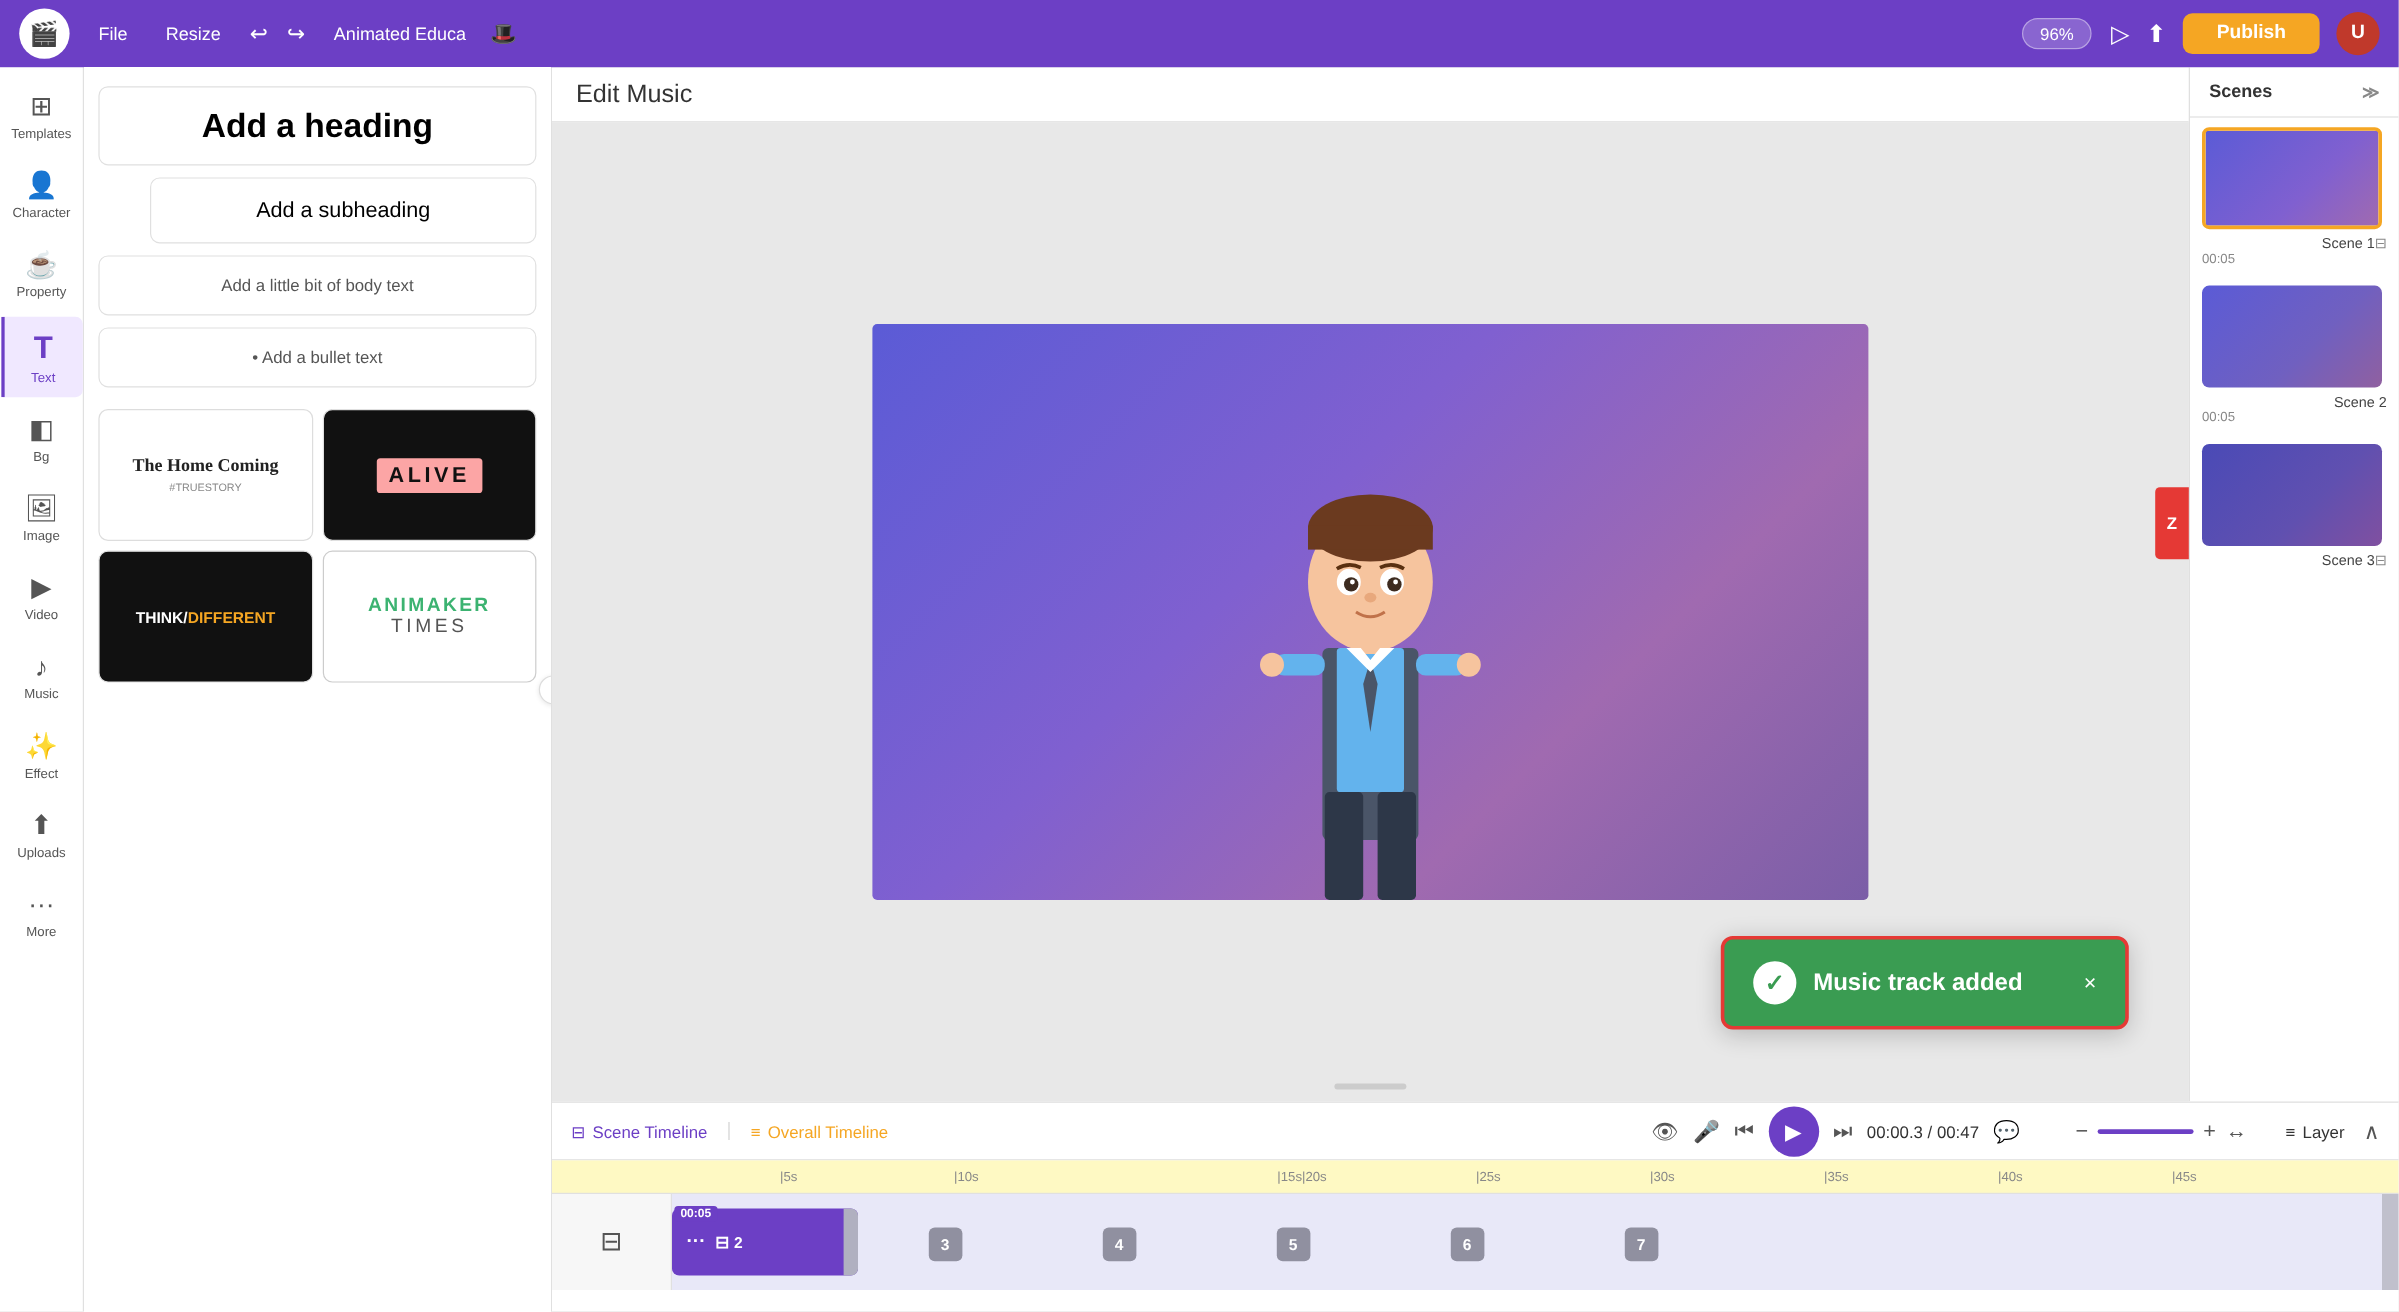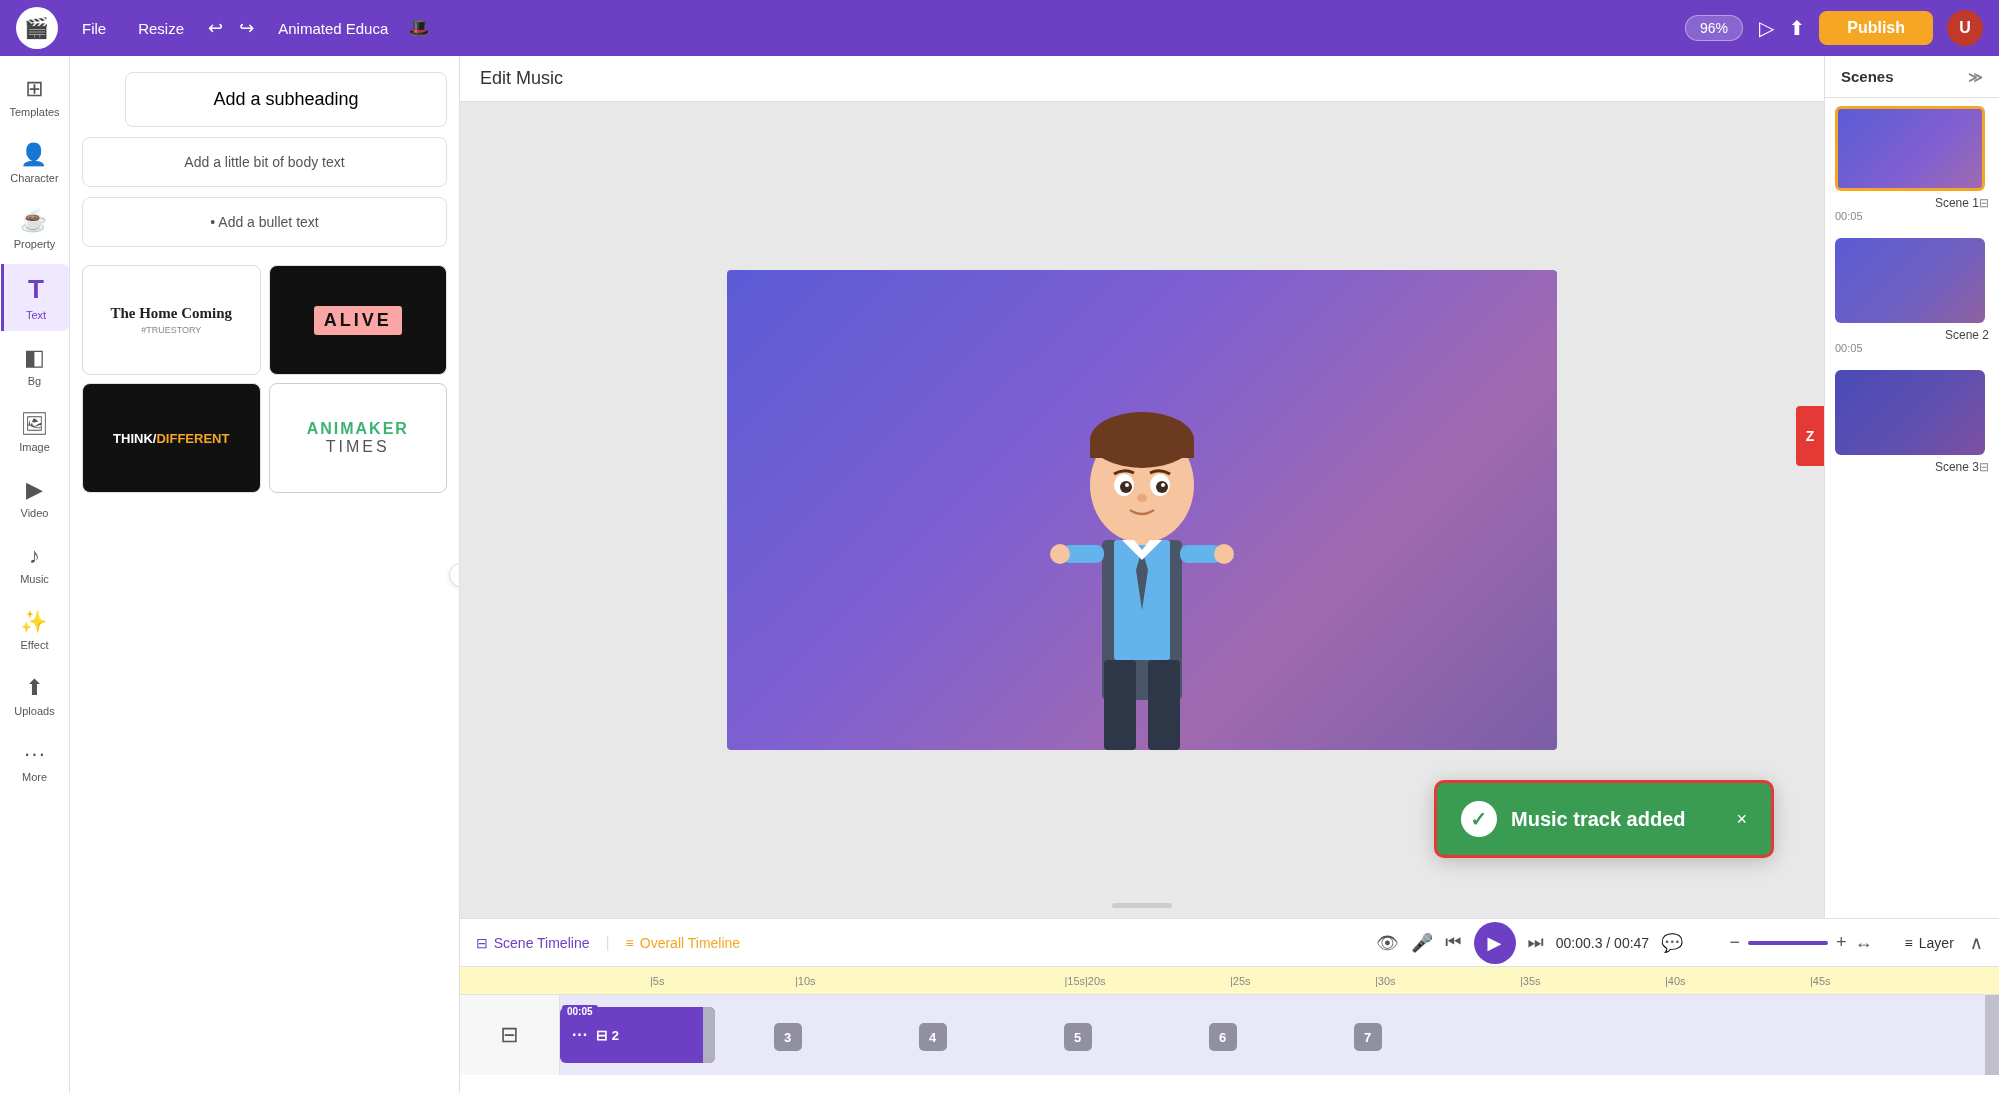--- a/index.html
+++ b/index.html
@@ -60,21 +60,21 @@
       background: #111; cursor: pointer; font-size: 12px; color: #fff; text-align: center; padding: 8px;
     }
     .template-thumb.light { background: #fff; color: #333; border: 1px solid #ddd; }
 
     
     #canvas-area {
       flex: 1; display: flex; flex-direction: column; background: #e8e8e8; position: relative; overflow: hidden;
     }
     #edit-music-bar {
       background: #fff; height: 46px; display: flex; align-items: center; padding: 0 20px;
-      font-size: 18px; color: #333; border-bottom: 1px solid #e0e0e0; font-weight: 500;
+      font-size: 21px; color: #333; border-bottom: 1px solid #e0e0e0; font-weight: 500;
     }
     #canvas-wrapper {
       flex: 1; display: flex; align-items: center; justify-content: center; position: relative; padding: 24px;
     }
     #canvas {
       width: 830px; height: 480px; background: linear-gradient(135deg, #5b5bd6 0%, #8060d0 40%, #a06ab0 70%, #7b5ea7 100%);
       border-radius: 4px; position: relative; overflow: hidden; display: flex; align-items: flex-end; justify-content: center;
     }
     .character-figure {
       width: 200px; height: 420px; position: absolute; bottom: 0; left: 50%; transform: translateX(-50%);
@@ -255,20 +255,21 @@
       <span class="icon">⬆</span>
       <span>Uploads</span>
     </div>
     <div class="sidebar-item">
       <span class="icon">···</span>
       <span>More</span>
     </div>
   </div>
 
   <div id="text-panel" style="position:relative;">
+    <div class="text-card heading">Add a heading</div>
     <div class="text-card subheading">Add a subheading</div>
     <div class="text-card body">Add a little bit of body text</div>
     <div class="text-card bullet">• Add a bullet text</div>
 
     <div class="template-grid">
       <div class="template-thumb light">
         <div>
           <div style="font-family:Georgia,serif;font-size:15px;font-weight:700;color:#222;">The Home Coming</div>
           <div style="font-size:9px;color:#888;margin-top:3px;">#TRUESTORY</div>
         </div>

